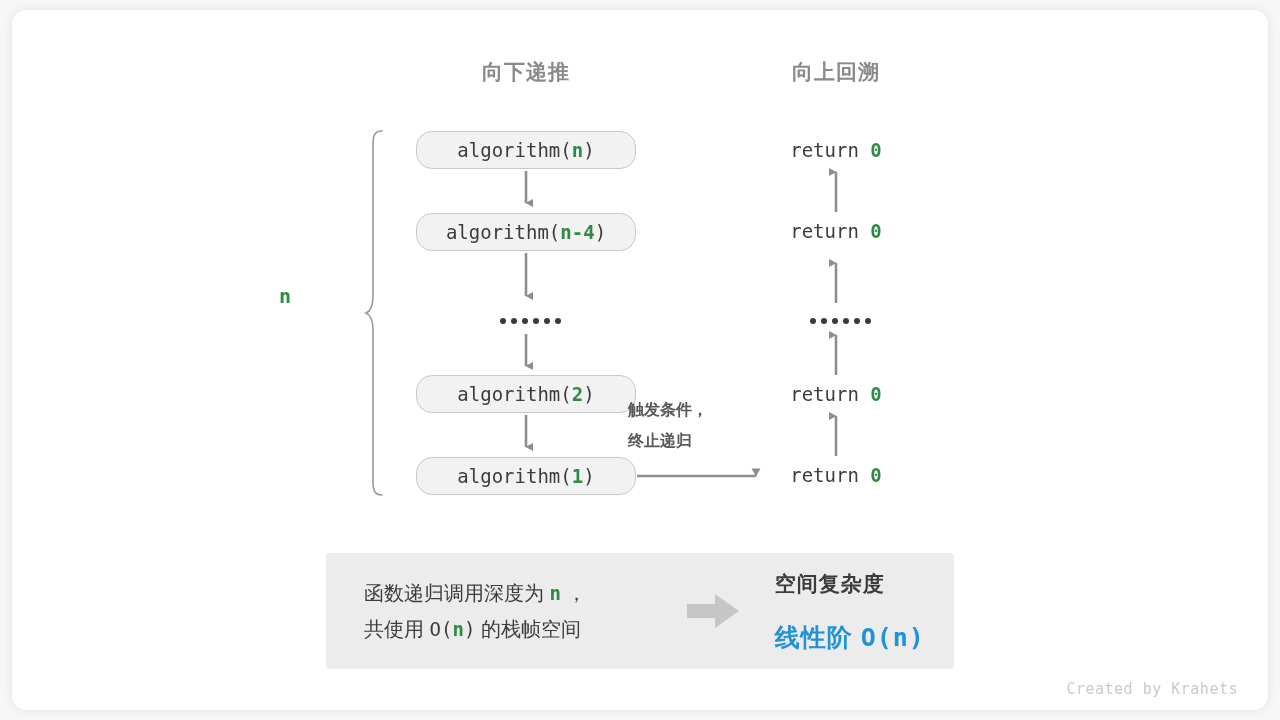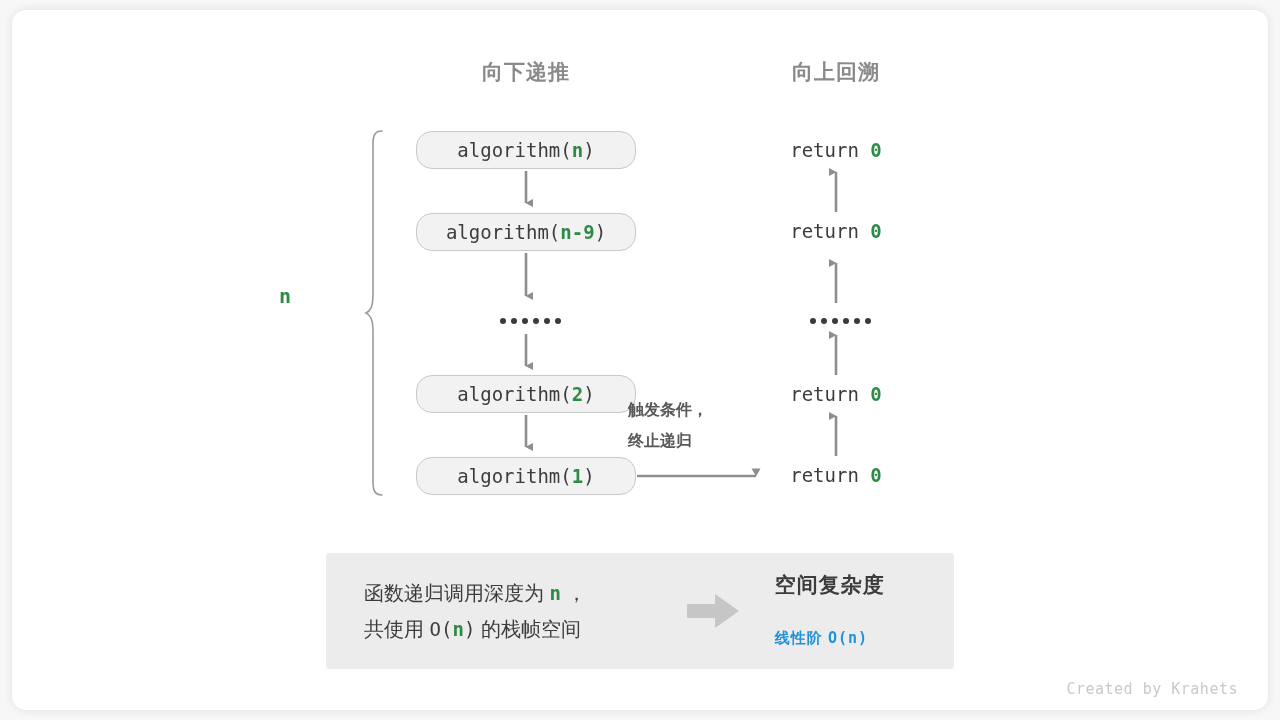--- a/index.html
+++ b/index.html
@@ -173,21 +173,21 @@
   }
   .summary-right .title {
     font-size: 21px;
     font-weight: bold;
     color: #3c3c3c;
     line-height: 36px;
     letter-spacing: 1px;
     white-space: nowrap;
   }
   .summary-right .value {
-    font-size: 15px;
+    font-size: 25px;
     font-weight: bold;
     color: #1f92d8;
     line-height: 36px;
     letter-spacing: 1px;
     white-space: nowrap;
     margin-top: 17px;
   }
   .summary-right .value .mono {
     font-family: "DejaVu Sans Mono", monospace;
   }
@@ -260,21 +260,21 @@
   </div>
 
   <div class="abs call-box" style="left:416px; top:131px;">
     <span>algorithm(</span>
       <span class="arg">n</span>
       <span>)</span>
   </div>
 
   <div class="abs call-box" style="left:416px; top:213px;">
     <span>algorithm(</span>
-      <span class="arg">n-9</span>
+      <span class="arg">n-4</span>
       <span>)</span>
   </div>
 
   <div class="abs dots" style="left:500px; top:318px;">
     <i></i>
       <i></i>
       <i></i>
       <i></i>
       <i></i>
       <i></i>

